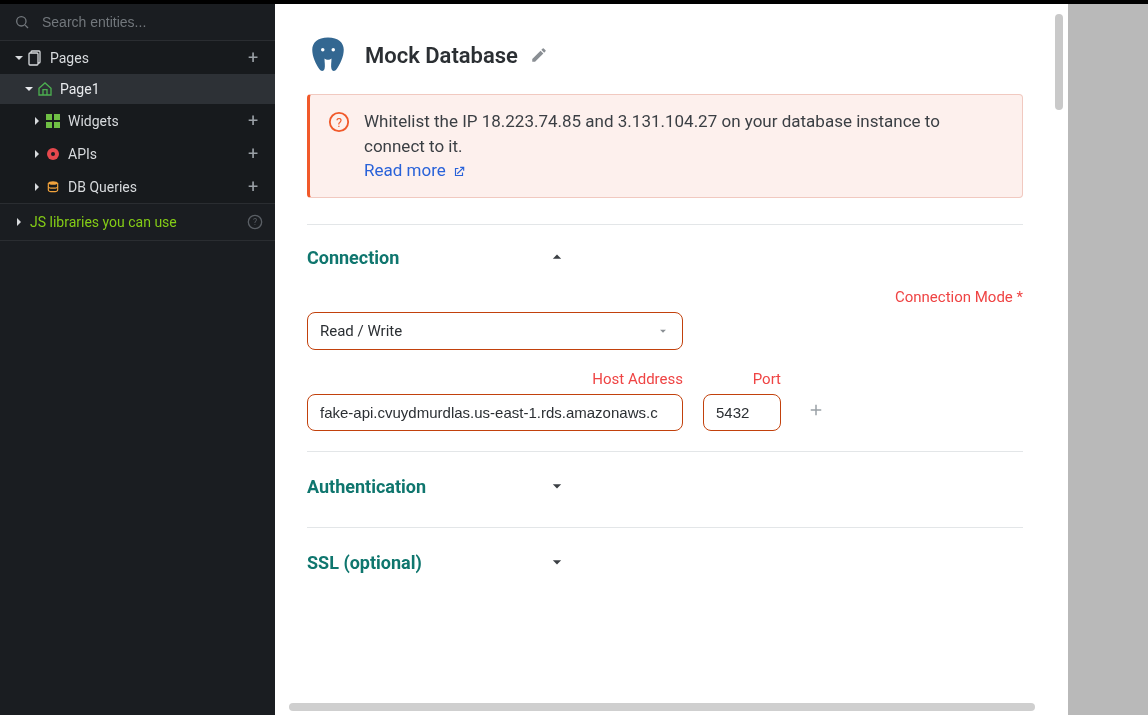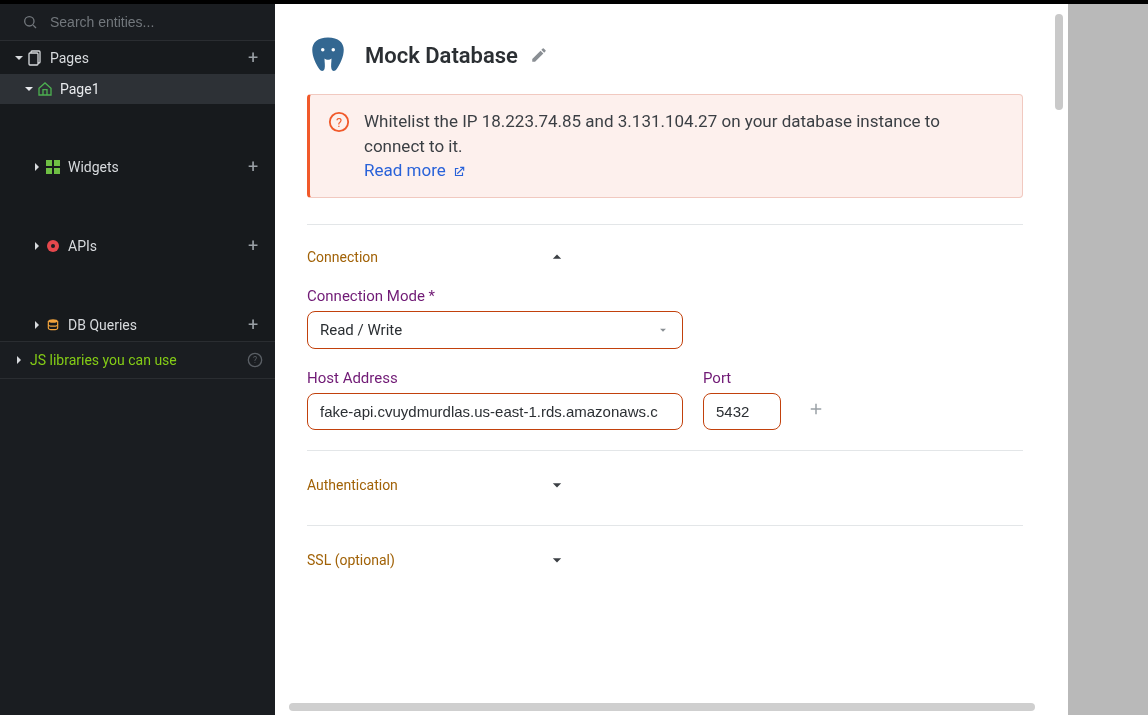--- a/index.html
+++ b/index.html
@@ -25,21 +25,21 @@
     width: 275px;
     background: #1a1d21;
     color: #ccc;
     display: flex;
     flex-direction: column;
     font-size: 14px;
   }
   .search-row {
     display: flex;
     align-items: flex-end;
-    padding: 10px 22px;
+    padding: 10px 14px;
     color: #8a8f94;
   }
   .search-row .sicn { width: 16px; height: 16px; margin-right: 12px; flex: none; }
   .search-row input {
     background: transparent;
     border: none;
     outline: none;
     color: #ccc;
     font-size: 14px;
     width: 100%;
@@ -55,21 +55,21 @@
     align-items: center;
     padding: 6px 12px;
     cursor: pointer;
   }
   .row .chev { width: 14px; flex: none; display:flex; justify-content:center; }
   .row .ic { width: 18px; height: 18px; margin-right: 6px; flex: none; display:flex; align-items:center; justify-content:center; }
   .row .lbl { flex: 1; white-space: nowrap; overflow: hidden; text-overflow: ellipsis; }
   .row .plus { width: 20px; flex: none; color: #9aa0a6; font-size: 18px; text-align:center; }
   .row.pages { color: #d7dadd; }
   .row.page1 { background: #2d3136; color: #e8eaed; padding-left: 22px; }
-  .row.child { padding-left: 30px; color: #d7dadd; margin-top: 46px; }
+  .row.child { padding-left: 30px; color: #d7dadd; }
   .row.js { color: #84cc16; }
   .help-ic { width:16px; height:16px; flex:none; margin-left:4px; }
   .section-lower {
     border-bottom: 1px solid #2a2d31;
     padding: 4px 0;
   }
   
   .right-gutter {
     width: 80px;
     background: #b9b9b9;
@@ -123,27 +123,27 @@
     gap: 14px;
   }
   .callout .warn-ic { width:22px;height:22px;flex:none;margin-top:2px; }
   .callout .msg { color: #3b3f44; font-size: 17px; line-height: 1.45; }
   .callout a { color: #2962d9; text-decoration: none; }
   .ext-ic { width:14px;height:14px;display:inline-block;vertical-align:middle;margin-left:2px; }
   .divider { height:1px;background:#e3e6e8;margin:26px 0 18px 0;}
   .divider.tight { margin: 20px 0; }
   .sect-head {
     display:flex;align-items:center;justify-content:flex-start;
-    font-size:14px;color:#a16207;font-weight:400;padding:4px 0 10px 0;
+    font-size:18px;color:#0f766e;font-weight:700;padding:4px 0 10px 0;
     width: 260px;
     cursor: pointer;
   }
   .sect-head .lbl { flex:1; }
   .sect-head .chev { width:20px;height:20px;flex:none; }
-  .field-lbl { font-size:15px;color:#701a75;margin:10px 0 6px 0; }
+  .field-lbl { font-size:15px;color:#ef4444;margin:10px 0 6px 0;text-align:right; }
   .select, .text-input {
     border:1px solid #c2410c;border-radius:8px;background:#fff;
     padding:9px 12px;font-size:15px;color:#2b2f33;width:100%;
   }
   .select { display:flex;align-items:center;justify-content:space-between;cursor:pointer; }
   .select .dd-ic { width:14px;height:14px;flex:none; }
   .conn-mode-wrap { width: 376px; }
   .row-fields { display:flex;gap:20px;align-items:flex-end; }
   .host-wrap { width: 376px; }
   .port-wrap { width: 78px; }

